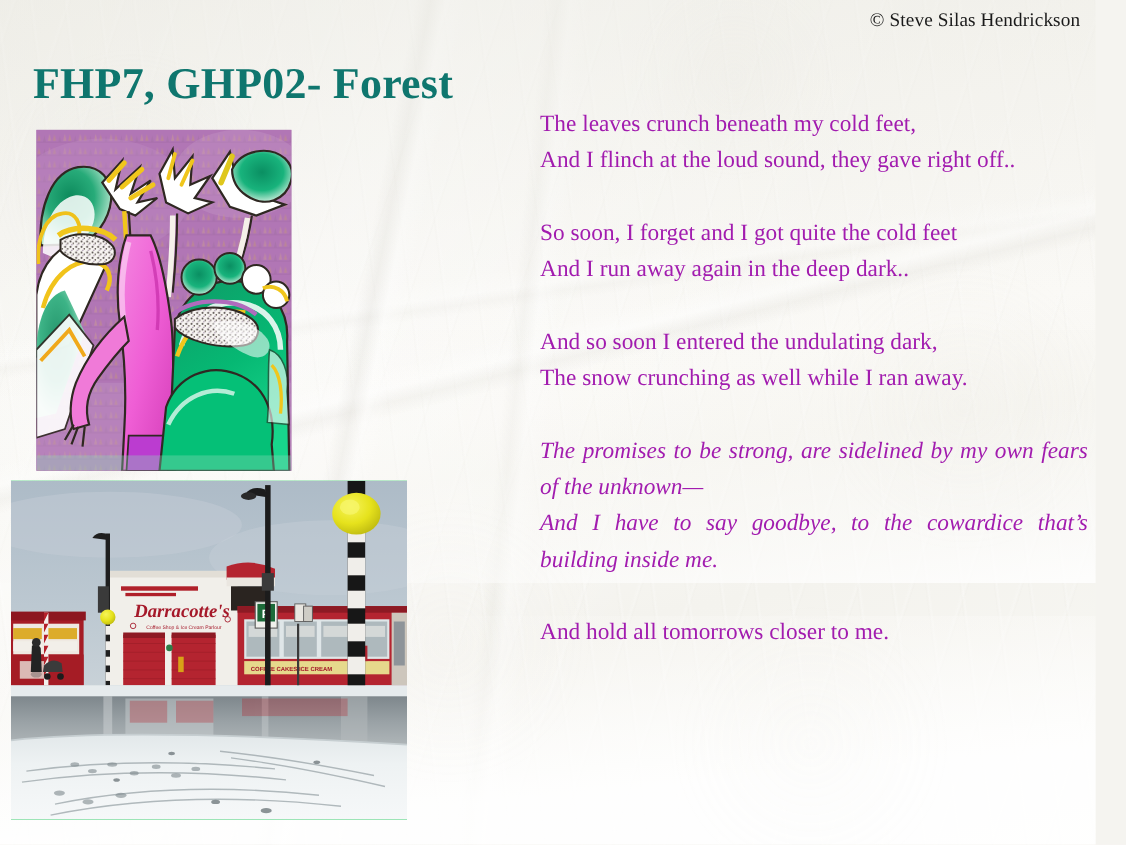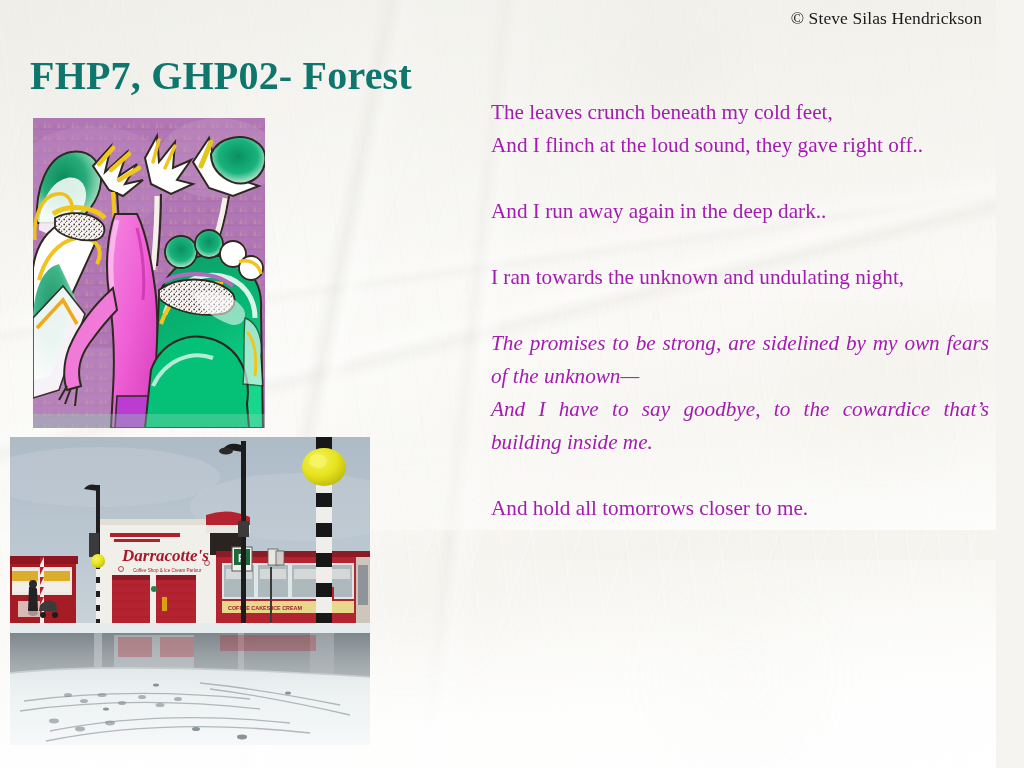--- a/index.html
+++ b/index.html
@@ -447,26 +447,30 @@
   </div>
 
   <div class="poem">
 
     <div class="stanza">
       <span class="line">The leaves crunch beneath my cold feet,</span>
       <span class="line">And I flinch at the loud sound, they gave right off..</span>
     </div>
 
     <div class="stanza">
+      <span class="line">So soon, I forget and I got quite the cold feet</span>
       <span class="line">And I run away again in the deep dark..</span>
     </div>
 
-
     <div class="stanza">
-      <span class="line">I ran towards the unknown and undulating night,</span>
+      <span class="line">And so soon I entered the undulating dark,</span>
+      <span class="line">The snow crunching as well while I ran away.</span>
+    </div>
+
+    <div class="stanza">
     </div>
 
     <div class="stanza justify">
       <span class="para">The promises to be strong, are sidelined by my own fears of the unknown—</span>
       <span class="para">And I have to say goodbye, to the cowardice that’s building inside me.</span>
     </div>
 
     <div class="stanza">
       <span class="line">And hold all tomorrows closer to me.</span>
     </div>

